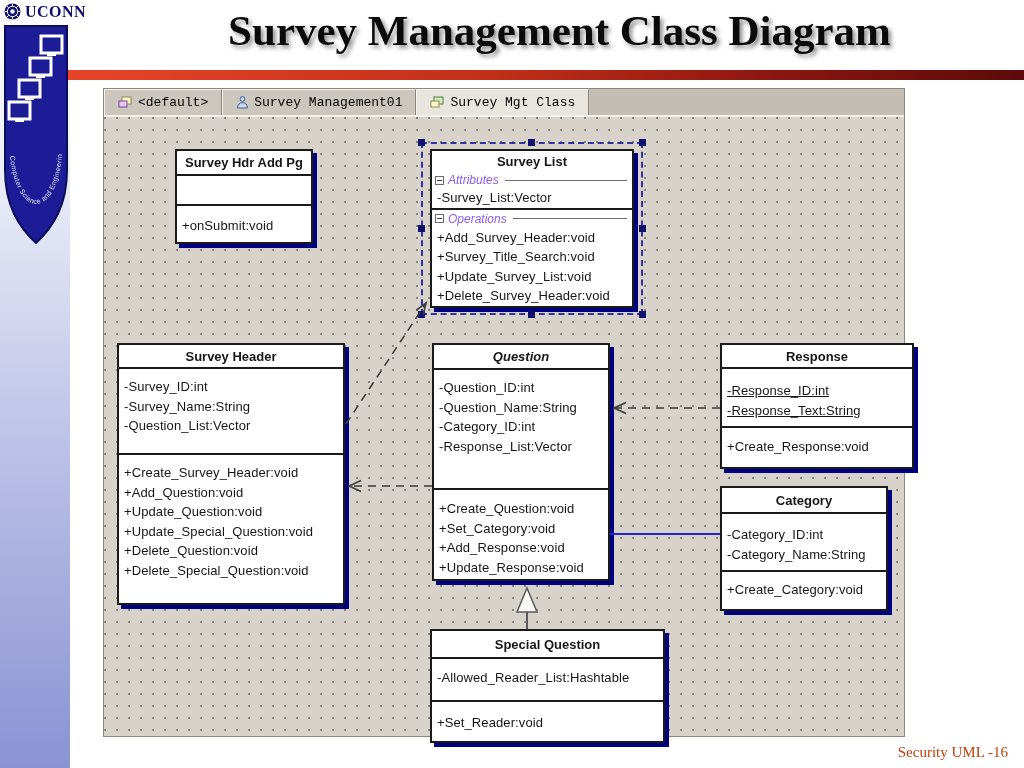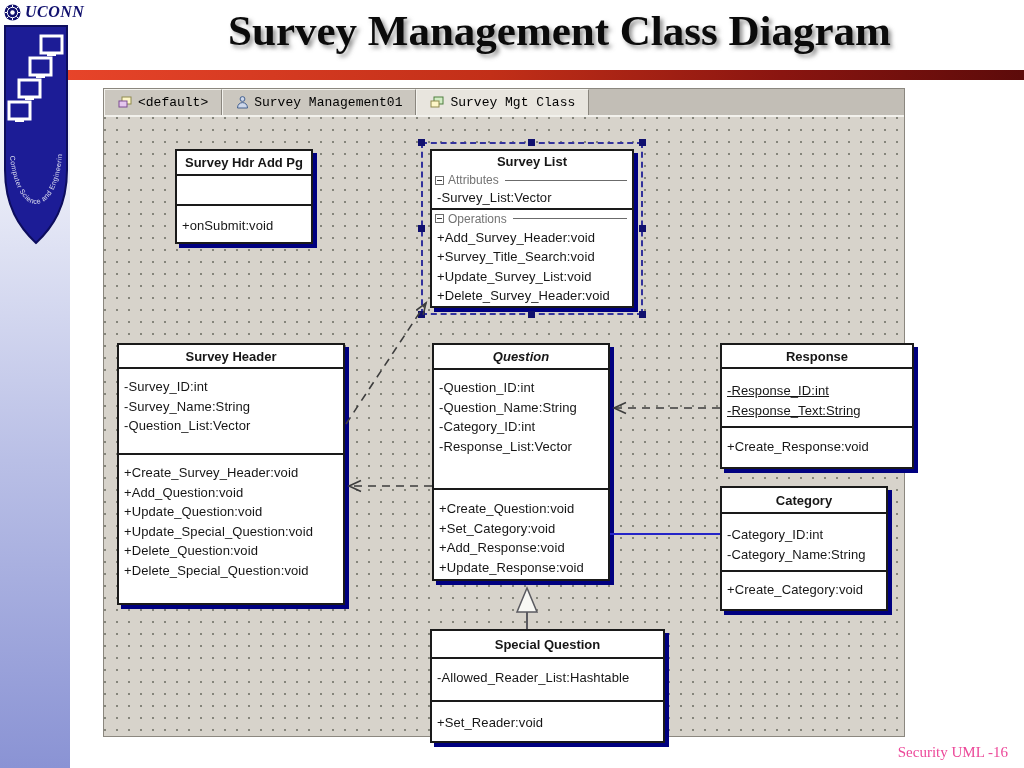--- a/index.html
+++ b/index.html
@@ -12,34 +12,34 @@
   .side-band {
     position:absolute; left:0; top:0; width:70px; height:768px;
     background:linear-gradient(to bottom, #ffffff 0%, #eceef8 22%, #b9bfe6 60%, #8a93d4 100%);
   }
   
   .red-bar {
     position:absolute; left:55px; top:70px; width:969px; height:10px;
     background:linear-gradient(90deg, #e8452a 0%, #c22f18 45%, #8a1510 75%, #5c0b0a 100%);
   }
   
-  .uconn-logo { position:absolute; left:4px; top:3px; display:flex; align-items:center; gap:4px; z-index:5;font-style:italic; }
+  .uconn-logo { position:absolute; left:4px; top:3px; display:flex; align-items:flex-start; gap:4px; z-index:5; }
   .uconn-word { font-family:"Liberation Serif", serif; font-weight:bold; font-size:16px; color:#10106e; letter-spacing:0.5px; }
   
   .shield-wrap { position:absolute; left:3px; top:24px; z-index:5; }
   
   .slide-title {
     position:absolute; left:120px; right:25px; top:6px; text-align:center;
     font-family:"Liberation Serif", serif; font-weight:bold; font-size:43px; color:#0b0b0b;
     text-shadow:3px 3px 4px rgba(110,110,110,0.75); white-space:nowrap;
   }
   
   .slide-footer {
     position:absolute; right:16px; bottom:7px;
-    font-family:"Liberation Serif", serif; font-size:15px; color:#ec4899;
+    font-family:"Liberation Serif", serif; font-size:15px; color:#c2410c;
   }
   
   .uml-window {
     position:absolute; left:103px; top:88px; width:802px; height:649px;
     background:#cfccc4; border:1px solid #8b877f; z-index:1;
   }
   .tabbar {
     position:absolute; left:0; top:0; right:0; height:26px;
     background:#c2beb6; display:flex; align-items:stretch;font-family:Liberation Mono, monospace;
   }
@@ -67,21 +67,21 @@
     font-size:13px; color:#161616;
   }
   .cls-title { font-weight:bold; text-align:center; font-size:13px; display:flex; align-items:center; justify-content:center; border-bottom:2px solid #1a1a1a; flex:0 0 auto; }
   .sec { flex:0 0 auto; padding:6px 2px 0 5px; overflow:hidden; }
   .sec--b { border-bottom:2px solid #1a1a1a; }
   .sec--grow { flex:1 1 auto; }
   .member { height:19.5px; line-height:19.5px; white-space:nowrap; letter-spacing:0.1px; }
 
   
   .sec-label { display:flex; align-items:center; gap:4px; padding:2px 4px 1px 3px; }
-  .sec-label .lbl { font-size:12px; color:#737373; }
+  .sec-label .lbl { font-style:italic; font-size:12px; color:#8b5cf6; }
   .minus-box { width:9px; height:9px; border:1px solid #6b6b6b; background:#fff; position:relative; flex:0 0 auto; }
   .minus-box::after { content:""; position:absolute; left:1px; right:1px; top:3px; height:1px; background:#3a3a3a; }
   .sec-rule { flex:1 1 auto; height:1px; background:#6b6b6b; margin-left:2px; margin-right:1px; }
 
   
   .selection { position:absolute; left:421px; top:126px; width:222px; height:173px; border:2px dashed #32329c; z-index:3; }
   .handle { position:absolute; width:7px; height:7px; background:#10106e; }
   .h-nw{left:-5px;top:-5px;} .h-n{left:calc(50% - 4px);top:-5px;} .h-ne{right:-5px;top:-5px;}
   .h-w{left:-5px;top:calc(50% - 4px);} .h-e{right:-5px;top:calc(50% - 4px);}
   .h-sw{left:-5px;bottom:-5px;} .h-s{left:calc(50% - 4px);bottom:-5px;} .h-se{right:-5px;bottom:-5px;}

